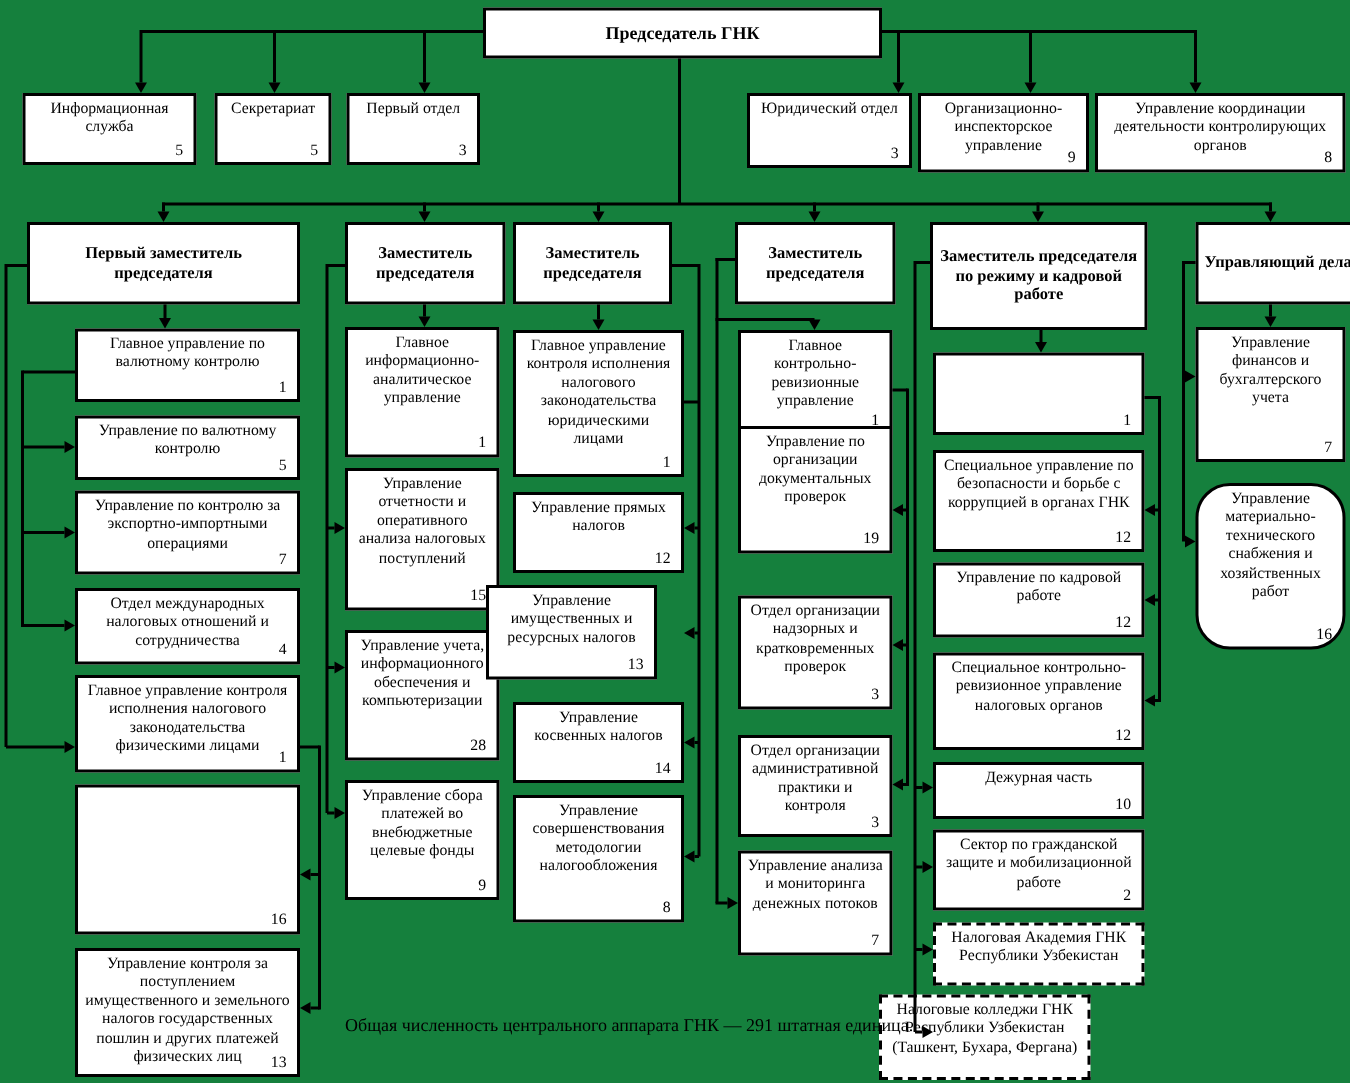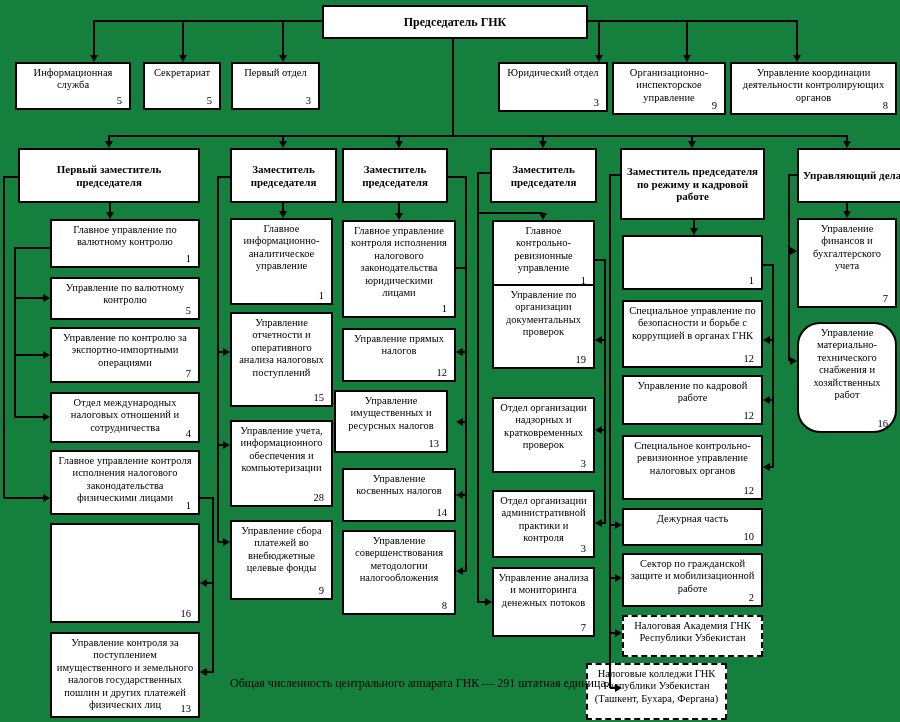--- a/index.html
+++ b/index.html
@@ -118,21 +118,21 @@
   </div>
 
   <div class="box" style="left:342px;top:220px;width:114px;height:98px;">
     <span>Главное управление контроля исполнения налогового законодательства юридическими лицами</span>
     <span class="num">1</span>
   </div>
   <div class="box" style="left:342px;top:328px;width:114px;height:54px;">
     <span>Управление прямых налогов</span>
     <span class="num">12</span>
   </div>
-  <div class="box" style="left:334px;top:390px;width:114px;height:63px;">
+  <div class="box" style="left:324px;top:390px;width:114px;height:63px;">
     <span>Управление имущественных и ресурсных налогов</span>
     <span class="num">13</span>
   </div>
   <div class="box" style="left:342px;top:468px;width:114px;height:54px;">
     <span>Управление косвенных налогов</span>
     <span class="num">14</span>
   </div>
   <div class="box" style="left:342px;top:530px;width:114px;height:85px;">
     <span>Управление совершенствования методологии налогообложения</span>
     <span class="num">8</span>

